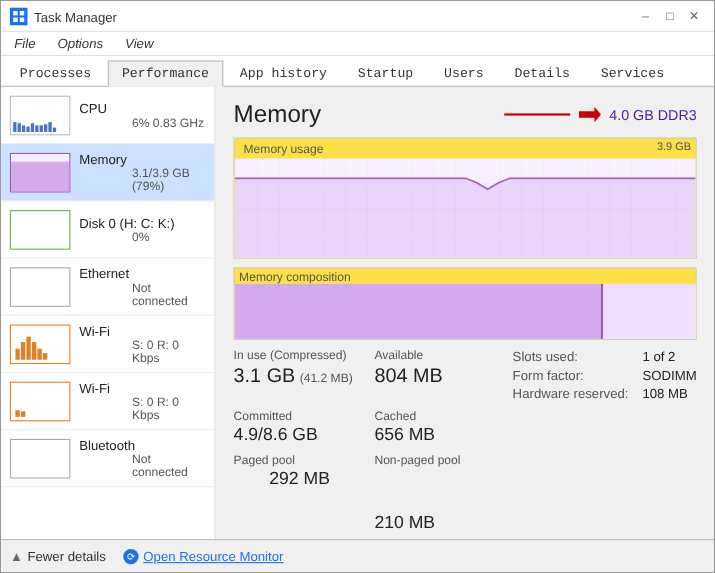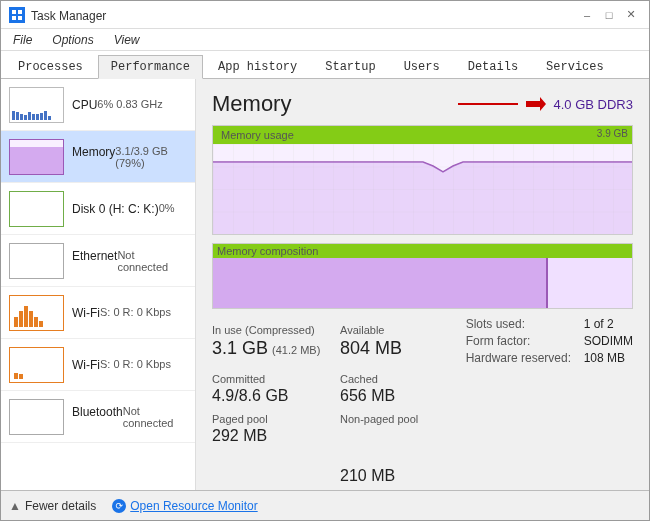--- a/index.html
+++ b/index.html
@@ -20,23 +20,23 @@
     .tabs { background: #ffffff; display: flex; border-bottom: 1px solid #bbb; padding: 0 4px; height: 28px; align-items: flex-end; }
     .tab { padding: 4px 12px; font-size: 12px; cursor: pointer; color: #333; border: 1px solid transparent; border-bottom: none; margin-right: 2px; font-family: Liberation Mono, monospace; }
     .tab.active { background: #f0f0f0; border-color: #bbb; border-bottom: 1px solid #f0f0f0; margin-bottom: -1px; }
     
     .content { display: flex; flex: 1; overflow: hidden; }
     
     .sidebar { width: 195px; background: #fff; border-right: 1px solid #ddd; overflow-y: auto; }
     .sidebar-item { display: flex; align-items: center; padding: 6px 8px; cursor: pointer; gap: 8px; min-height: 52px; border-bottom: 1px solid #eee; }
     .sidebar-item.active { background: #cce0ff; }
     .sidebar-thumb { width: 55px; height: 36px; border: 1px solid #bbb; position: relative; overflow: hidden; flex-shrink: 0; }
-    .sidebar-info { display: flex; }
+    .sidebar-info { display: flex; flex-direction: column; }
     .sidebar-title { font-size: 12px; font-weight: 400; color: #222; }
-    .sidebar-subtitle { font-size: 11px; color: #555; }
+    .sidebar-subtitle { font-size: 11px; color: #555; margin-left: 48px; }
     
     
     .cpu-thumb { background: #fff; }
     .cpu-bars { display: flex; align-items: flex-end; height: 100%; padding: 2px; gap: 1px; }
     .cpu-bar { background: #4472c4; width: 3px; }
     
     
     .mem-thumb { background: #f8f0ff; border-color: #9b59b6; }
     .mem-fill { position: absolute; bottom: 0; left: 0; right: 0; background: #d4aaef; height: 79%; }
     
@@ -54,21 +54,21 @@
     
     .bt-thumb { background: #fff; border-color: #aaa; }
 
     .main-panel { flex: 1; background: #f0f0f0; padding: 12px 16px; overflow-y: auto; display: flex; flex-direction: column; gap: 8px; }
     
     .main-header { display: flex; align-items: center; justify-content: space-between; }
     .main-title { font-size: 22px; font-weight: 300; color: #222; }
     .memory-label { display: flex; align-items: center; gap: 8px; }
     .arrow-label { font-size: 13px; color: #4c1d95; font-weight: 400; display: flex; align-items: center; gap: 4px; }
     
-    .chart-section { background: #84cc16; border: 1px solid #ccc; }
+    .chart-section { background: #fde047; border: 1px solid #ccc; }
     .chart-label { font-size: 11px; color: #555; padding: 2px 4px; }
     .chart-area { height: 90px; position: relative; overflow: hidden; background: #f8f0ff; }
     .chart-footer { display: flex; justify-content: space-between; padding: 2px 4px; font-size: 10px; color: #555; }
     .mem-comp-area { height: 50px; background: #fff; display: flex; position: relative; }
     .comp-block { height: 100%; }
     .comp-purple { background: #d4aaef; width: 80%; }
     .stat-group { display: flex; flex-direction: column; gap: 2px; min-width: 120px; }
     .stat-label { font-size: 11px; color: #555; }
     .stat-value { font-size: 18px; font-weight: 300; color: #222; }
     
@@ -252,21 +252,21 @@
       </div>
 
       <div class="chart-section">
         <span class="chart-label">Memory composition</span>
         <div class="mem-comp-area">
           <div class="comp-block comp-purple" style="border-right: 2px solid #9b59b6;"></div>
           <div class="comp-block" style="width:20%;background:#f0e0ff;"></div>
         </div>
       </div>
 
-      <div style="display:flex; gap:0; align-items:center;">
+      <div style="display:flex; gap:0; align-items:flex-start;">
         <div style="flex:1; display:flex; gap:8px;">
           <div class="stat-group">
             <span class="stat-label">In use (Compressed)</span>
             <div style="display:flex;align-items:baseline;gap:4px;">
               <span class="stat-value">3.1 GB</span>
               <span style="font-size:11px;color:#555;">(41.2 MB)</span>
             </div>
           </div>
           <div class="stat-group">
             <span class="stat-label">Available</span>
@@ -296,21 +296,21 @@
         </div>
         <div class="stat-group">
           <span class="stat-label">Cached</span>
           <span class="stat-value" style="font-size:16px;">656 MB</span>
         </div>
       </div>
 
       <div style="display:flex; gap:8px;">
         <div class="stat-group">
           <span class="stat-label">Paged pool</span>
-          <span class="stat-value" style="font-size:16px;">292 MB</span>
+          <span class="stat-value" style="font-size:16px;text-align:center;">292 MB</span>
         </div>
         <div class="stat-group">
           <span class="stat-label">Non-paged pool</span>
           <span class="stat-value" style="font-size:16px;margin-top:40px;">210 MB</span>
         </div>
       </div>
     </div>
   </div>
 
   <div class="footer">

